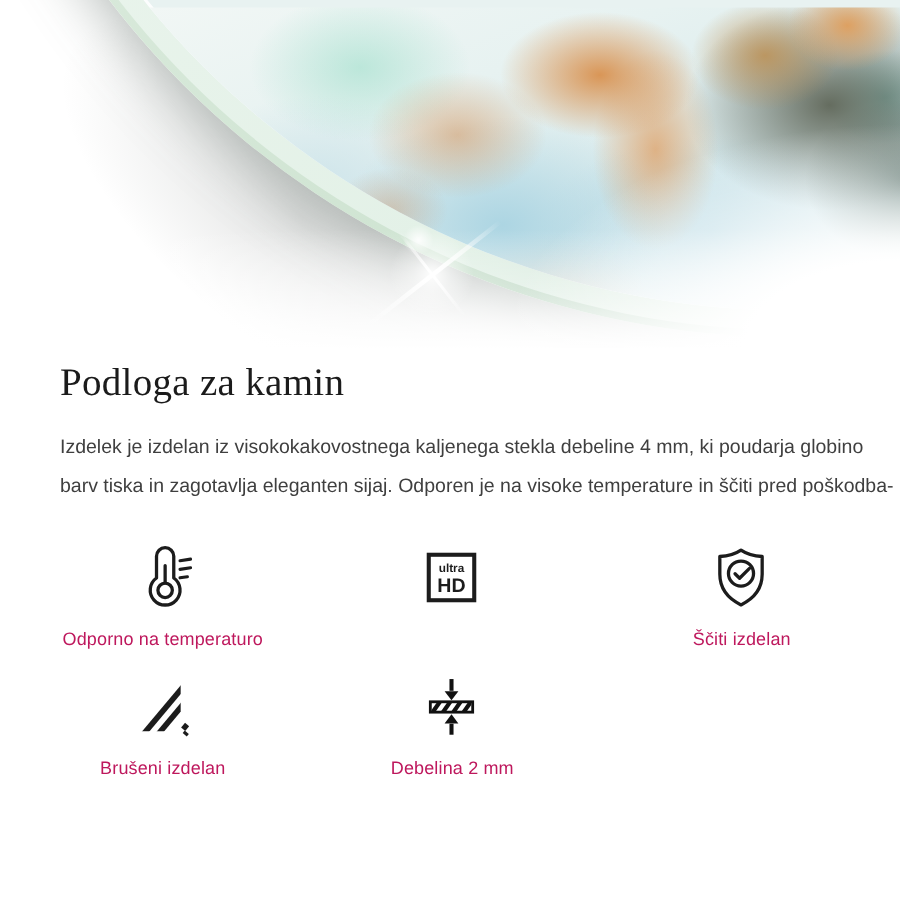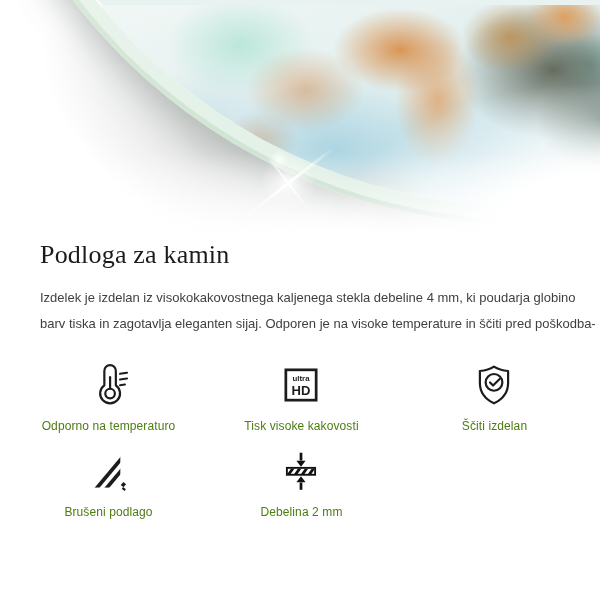--- a/index.html
+++ b/index.html
@@ -64,21 +64,21 @@
   .title span { display:block; }
 
   .desc { margin:13px 40px 0; font-size:13px; line-height:26px; color:#3f3f3f; }
   .desc span { display:block; white-space:nowrap;text-align:right; }
 
   
   .features { margin:24px 0 0 12px; width:579px; display:grid;
               grid-template-columns:repeat(3,1fr); row-gap:14px; }
   .feature { display:flex; flex-direction:column; align-items:center; }
   .icon-wrap { width:48px; height:48px; display:flex; align-items:center; }
-  .feature-label { margin-top:10px; font-size:12px; color:#4d7c0f; letter-spacing:0.1px; }
+  .feature-label { margin-top:10px; font-size:12px; color:#be185d; letter-spacing:0.1px; }
   svg { display:block; }
 </style>
 </head>
 <body>
 
 <div class="page">
 
   <div class="hero">
     <div class="shadow-main"></div>
     <div class="glass-disc">
@@ -124,21 +124,20 @@
     </div>
 
     <div class="feature">
       <div class="icon-wrap">
         <svg width="46" height="46" viewBox="0 0 44 44">
           <rect x="7.5" y="7.5" width="29" height="29" fill="none" stroke="#1c1c1c" stroke-width="2.6"></rect>
           <text x="22" y="18.2" text-anchor="middle" font-family="Liberation Sans, sans-serif" font-size="7.5" font-weight="700" fill="#1c1c1c">ultra</text>
           <text x="22" y="31.2" text-anchor="middle" font-family="Liberation Sans, sans-serif" font-size="12.5" font-weight="700" fill="#1c1c1c">HD</text>
         </svg>
       </div>
-      <div class="feature-label">Tisk visoke kakovosti</div>
     </div>
 
     <div class="feature">
       <div class="icon-wrap">
         <svg width="46" height="46" viewBox="0 0 44 44" fill="none" stroke="#1c1c1c" stroke-width="2.1" stroke-linecap="round" stroke-linejoin="round">
           <path d="M22 4.5 C25.5 6.9 30 8.3 35.5 8.6 L35.5 20 C35.5 29.5 30 35.6 22 39.5 C14 35.6 8.5 29.5 8.5 20 L8.5 8.6 C14 8.3 18.5 6.9 22 4.5 Z"></path>
           <circle cx="22" cy="19.5" r="8"></circle>
           <path d="M18.2 19.6 l2.9 2.9 l6.3 -6.3"></path>
         </svg>
       </div>
@@ -164,21 +163,21 @@
               <rect x="-16" y="24" width="74" height="3.6"></rect>
               <rect x="-16" y="31.2" width="74" height="3.6"></rect>
             </g>
           </g>
           <g stroke="#1c1c1c" stroke-width="3.4" stroke-linecap="butt">
             <line x1="35.5" y1="36.5" x2="38" y2="33.5"></line>
             <line x1="36.5" y1="40" x2="37.8" y2="38.4"></line>
           </g>
         </svg>
       </div>
-      <div class="feature-label">Brušeni podlago</div>
+      <div class="feature-label">Brušeni izdelan</div>
     </div>
 
     <div class="feature">
       <div class="icon-wrap">
         <svg width="46" height="46" viewBox="0 0 44 44">
           <defs>
               <clipPath id="barclip">
                 <rect x="9.3" y="19.8" width="25.4" height="5"></rect>
               </clipPath>
             </defs>

